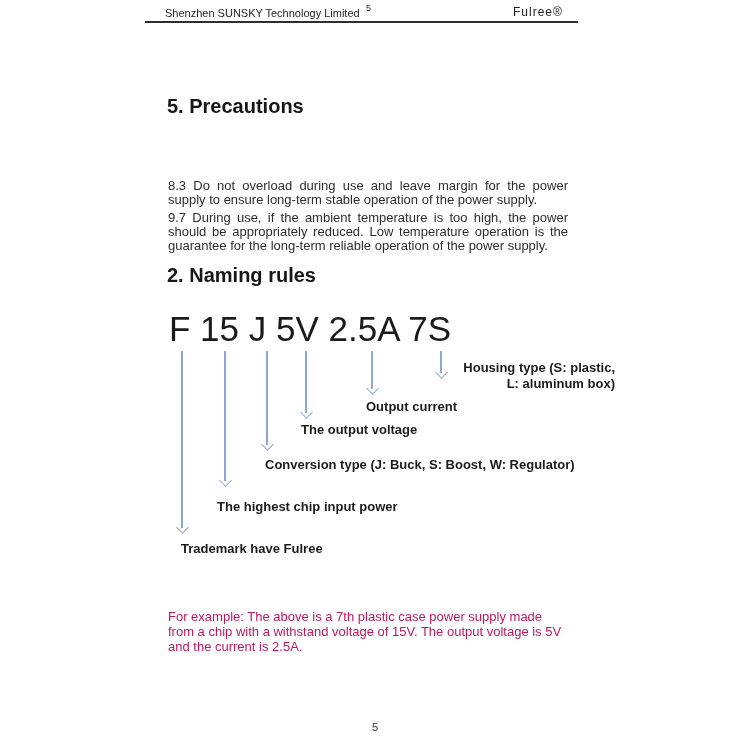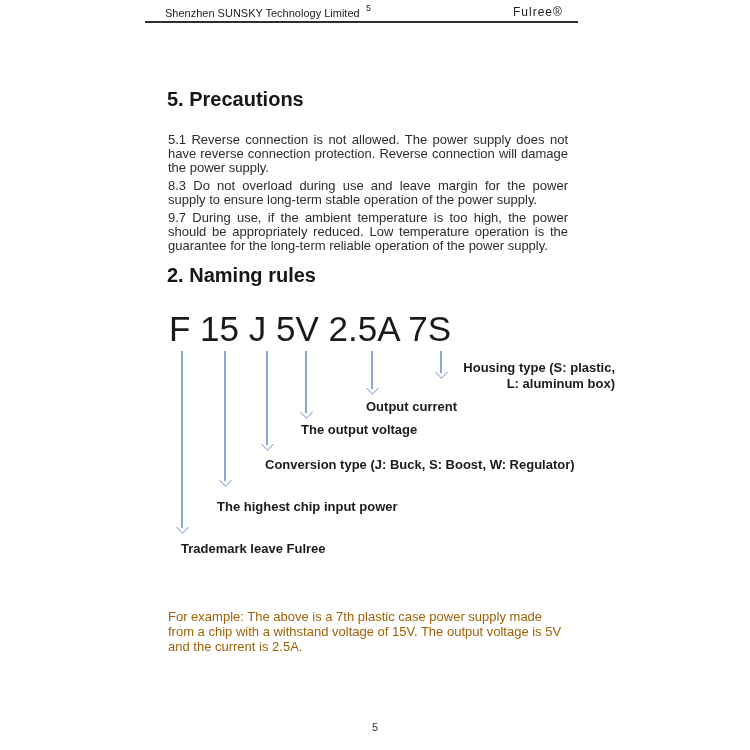--- a/index.html
+++ b/index.html
@@ -7,21 +7,21 @@
     position:relative; width:660px; height:750px; background:#ffffff;
     font-family:"Liberation Sans", sans-serif; color:#2d2d2d; overflow:hidden;
   }
   
   .hdr-company { position:absolute; left:165px; top:7px; font-size:11px; color:#242424; }
   .hdr-sup     { position:absolute; left:366px; top:3px; font-size:9px; color:#242424; }
   .hdr-brand   { position:absolute; left:513px; top:5px; font-size:12px; letter-spacing:1px; color:#1c1c1c; }
   .hdr-rule    { position:absolute; left:145px; top:21px; width:433px; height:2px; background:#2e2e2e; }
   
   .h1 { position:absolute; font-size:20px; font-weight:bold; color:#161616; white-space:nowrap; }
-  #h-precautions { left:167px; top:88px; }
+  #h-precautions { left:167px; top:95px; }
   #h-naming     { left:167px; top:264px; }
   
   .para { position:absolute; left:168px; width:400px; font-size:13px; line-height:14px;
           text-align:justify; color:#2d2d2d; }
   #p51 { top:120px; } #p52 { top:166px; } #p53 { top:198px; }
   
   #code { position:absolute; left:169px; top:311px; font-size:35px; line-height:35px;
           color:#1a1a1a; white-space:nowrap; }
   
   .arrow { position:absolute; width:14px; }
@@ -34,37 +34,36 @@
             line-height:16px; white-space:nowrap; }
   #lbl-housing { left:459px; top:360px; width:156px; text-align:right;
                  white-space:pre-line; }
   #lbl-current    { left:366px; top:399px;text-align:center; }
   #lbl-voltage    { left:301px; top:422px; }
   #lbl-conversion { left:265px; top:457px; }
   #lbl-chip       { left:217px; top:499px; }
   #lbl-trademark  { left:181px; top:541px; }
   
   #example { position:absolute; left:168px; top:596px; width:400px; font-size:13px;
-             line-height:15px; text-align:left; color:#a16207; }
+             line-height:15px; text-align:left; color:#be185d; }
   
   #footer { position:absolute; left:0; top:721px; width:750px; text-align:center;
             font-size:11px; color:#333333; }
 </style>
 </head>
 <body>
 
 <div id="page">
 
   <span class="hdr-company">Shenzhen SUNSKY Technology Limited</span>
   <span class="hdr-sup">5</span>
   <span class="hdr-brand">Fulree®</span>
   <div class="hdr-rule"></div>
 
   <div class="h1" id="h-precautions">5. Precautions</div>
-  <p class="para" id="p51">5.1 Reverse connection is not allowed. The power supply does not have reverse connection protection. Reverse connection will damage the power supply.</p>
   <p class="para" id="p52">8.3 Do not overload during use and leave margin for the power supply to ensure long-term stable operation of the power supply.</p>
   <p class="para" id="p53">9.7 During use, if the ambient temperature is too high, the power should be appropriately reduced. Low temperature operation is the guarantee for the long-term reliable operation of the power supply.</p>
 
   <div class="h1" id="h-naming">2. Naming rules</div>
   <div id="code">F 15 J 5V 2.5A 7S</div>
 
   <div class="arrow" style="left:175px; top:351px; height:182px;">
     <div class="shaft"></div>
     <div class="head"></div>
   </div>
@@ -88,19 +87,19 @@
     <div class="shaft"></div>
     <div class="head"></div>
   </div>
 
   <div class="dlabel" id="lbl-housing">Housing type (S: plastic,
 L: aluminum box)</div>
   <div class="dlabel" id="lbl-current">Output current</div>
   <div class="dlabel" id="lbl-voltage">The output voltage</div>
   <div class="dlabel" id="lbl-chip">The highest chip input power</div>
   <div class="dlabel" id="lbl-conversion">Conversion type (J: Buck, S: Boost, W: Regulator)</div>
-  <div class="dlabel" id="lbl-trademark">Trademark leave Fulree</div>
+  <div class="dlabel" id="lbl-trademark">Trademark have Fulree</div>
 
   <p id="example">For example: The above is a 7th plastic case power supply made from a chip with a withstand voltage of 15V. The output voltage is 5V and the current is 2.5A.</p>
 
   <div id="footer">5</div>
 
 </div>
 
 </body></html>

